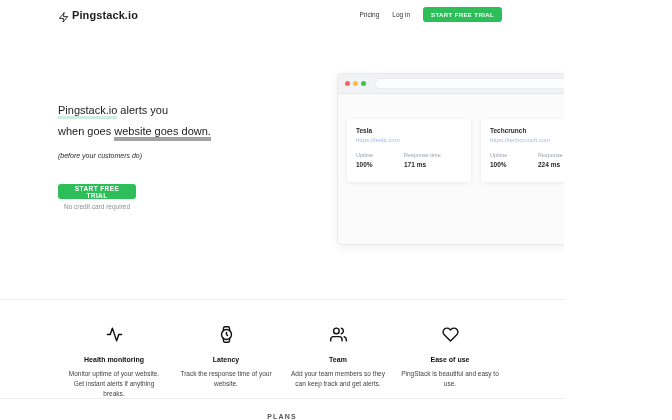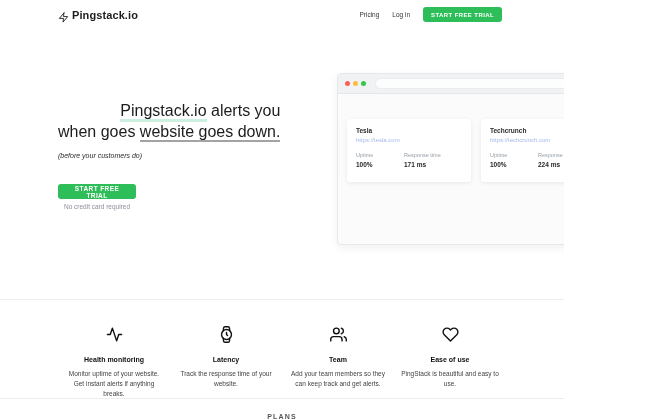--- a/index.html
+++ b/index.html
@@ -27,24 +27,24 @@
   .btn-green {
     background: #2EBE59; color: #ffffff; border: none; cursor: pointer;
     font-family: "Liberation Sans", sans-serif;
     font-size: 6px; font-weight: bold; letter-spacing: 0.4px;
     padding: 4.5px 8px; border-radius: 3px;
   }
 
   
   .hero-heading {
     position: absolute; left: 58px; top: 100px;
-    font-size: 16px; line-height: 21px; font-weight: 400; color: #1c1c1e; text-align: right;
+    font-size: 11px; line-height: 21px; font-weight: 400; color: #1c1c1e;
   }
   .hl-mint { border-bottom: 3px solid #CDEFDF; }
-  .hl-pink { border-bottom: 2px solid #a3a3a3; }
+  .hl-pink { border-bottom: 4px solid #a3a3a3; }
   .hero-sub {
     position: absolute; left: 58px; top: 152px;
     font-size: 7px; font-style: italic; color: #2b2b2b;
   }
   .hero-cta {
     position: absolute; left: 58px; top: 184px;
     width: 78px; height: 15px;
     display: flex; align-items: center; justify-content: center;
     font-size: 6.5px; letter-spacing: 0.4px;
   }

